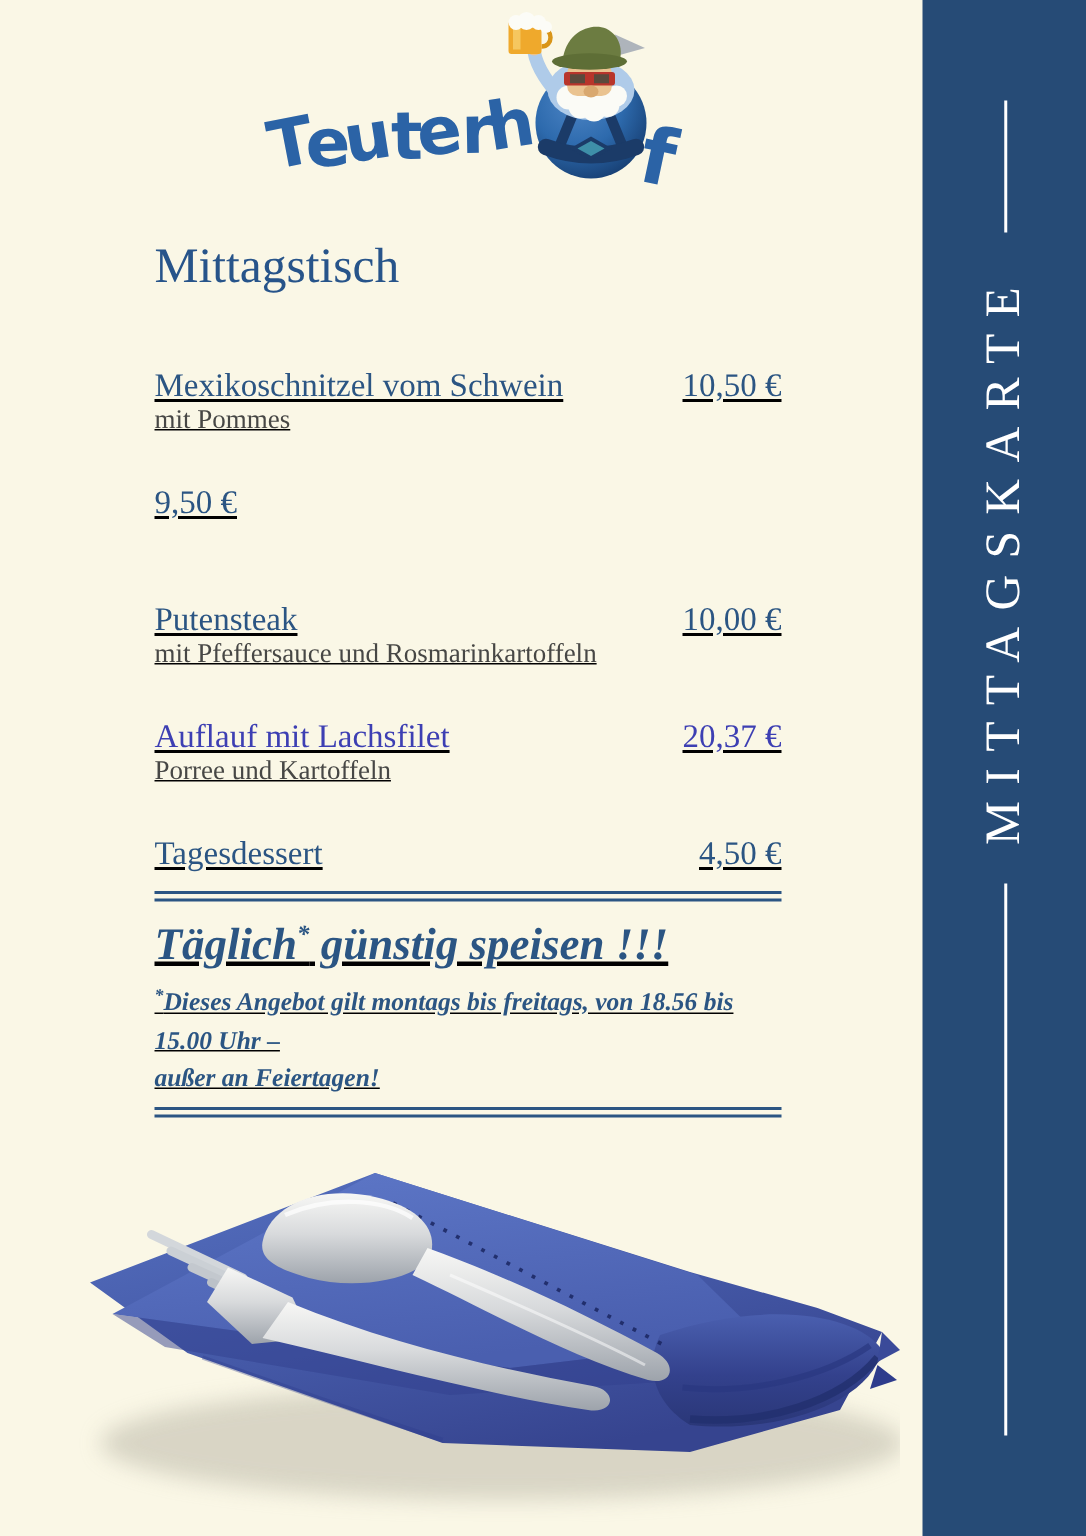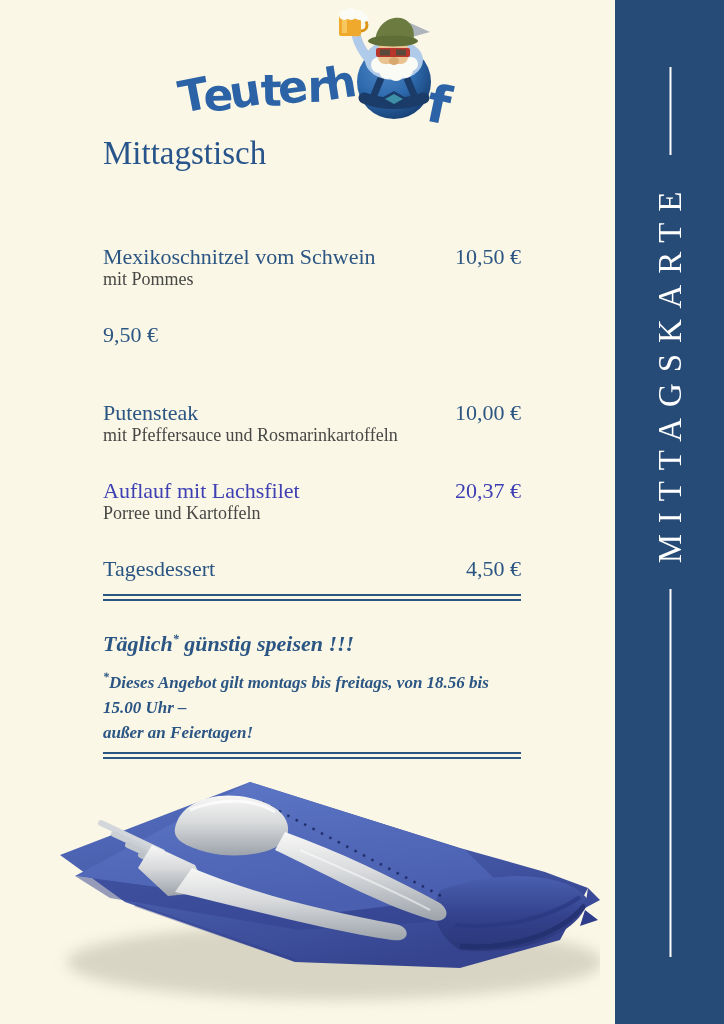--- a/index.html
+++ b/index.html
@@ -26,40 +26,40 @@
   .sidebar-label{
     color:#FFFFFF;font-size:33px;letter-spacing:0.33em;
     white-space:nowrap;font-family:"Liberation Serif", serif;
   }
 
   
   .logo{position:absolute;left:172px;top:8px;width:300px;height:132px;}
 
   
   .page-title{
-    position:absolute;left:103px;top:133px;
+    position:absolute;left:103px;top:158px;
     font-size:33px;line-height:40px;color:#27548A;font-weight:normal;margin:0;
   }
 
   
-  .menu-col{position:absolute;left:103px;top:244px;width:418px;}
+  .menu-col{position:absolute;left:103px;top:244px;width:418px;text-decoration:underline;}
   .menu-item{display:flex;justify-content:space-between;align-items:flex-start;height:78px;}
   .menu-item.no-desc{height:30px;}
   .item-name{font-size:22px;line-height:25px;color:#2B5583;}
   .item-desc{font-size:18px;line-height:21px;color:#474745;}
   .item-price{font-size:22px;line-height:25px;color:#2B5583;white-space:nowrap;}
   .menu-item.highlight .item-name,
   .menu-item.highlight .item-price{color:#3D3FB3;}
 
   .rule{border-top:2px solid #2B5583;border-bottom:2px solid #2B5583;height:3px;}
   .rule-1{margin-top:8px;}
   .rule-2{margin-top:7px;}
 
   .promo-title{
-    margin:19px 0 0 0;font-size:22px;line-height:38px;
+    margin:3px 0 0 0;font-size:30px;line-height:38px;
     font-weight:bold;font-style:italic;color:#2B5583;
   }
   .promo-title sup{font-size:55%;}
   .promo-note{
     margin:2px 0 0 0;font-size:17px;line-height:25px;
     font-weight:bold;font-style:italic;color:#2B5583;
   }
   .promo-note sup{font-size:70%;}
 
   

